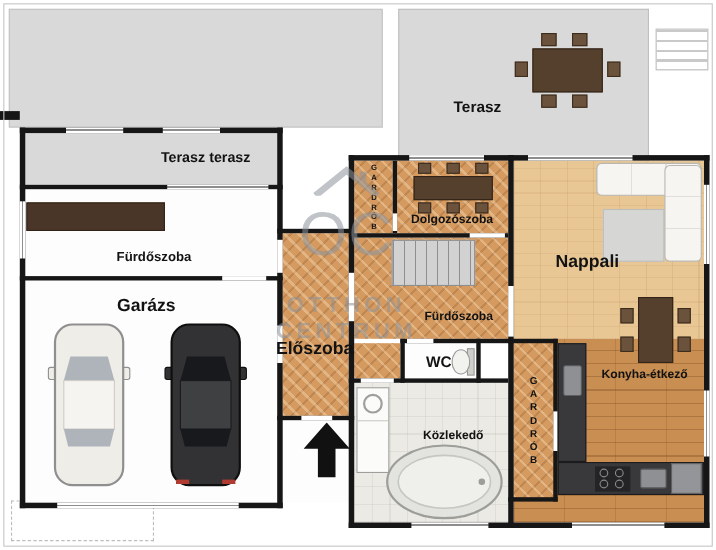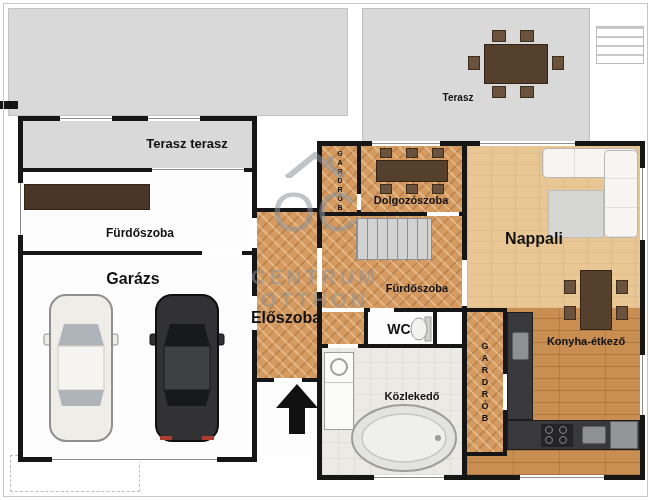--- a/index.html
+++ b/index.html
@@ -199,34 +199,34 @@
     <rect x="54" y="144" width="12" height="4" fill="#b03b30"></rect>
   </svg>
 
   <svg class="furn" style="left:276px;top:384px;z-index:10" width="42" height="50" viewBox="0 0 42 50">
     <polygon points="21,0 42,24 29,24 29,50 13,50 13,24 0,24" fill="#111111"></polygon>
   </svg>
 
   <div class="lbl" style="left:187px;top:143px;font-size:13px">Terasz terasz</div>
   <div class="lbl" style="left:140px;top:233px;font-size:12px">Fürdőszoba</div>
   <div class="lbl" style="left:133px;top:279px;font-size:16px">Garázs</div>
-  <div class="lbl" style="left:458px;top:97px;font-size:10px">Terasz</div>
+  <div class="lbl" style="left:434px;top:97px;font-size:14px">Terasz</div>
   <div class="lbl" style="left:411px;top:200px;font-size:11px">Dolgozószoba</div>
   <div class="lbl vert" style="left:340px;top:181px;font-size:7px">GARDRÓB</div>
   <div class="lbl" style="left:417px;top:288px;font-size:11px">Fürdőszoba</div>
   <div class="lbl" style="left:286px;top:318px;font-size:16px">Előszoba</div>
   <div class="lbl" style="left:399px;top:329px;font-size:14px">WC</div>
   <div class="lbl" style="left:412px;top:396px;font-size:11px">Közlekedő</div>
   <div class="lbl" style="left:534px;top:239px;font-size:16px">Nappali</div>
   <div class="lbl" style="left:586px;top:341px;font-size:11px">Konyha-étkező</div>
   <div class="lbl vert" style="left:485px;top:383px;font-size:9px">GARDRÓB</div>
 
   <div class="watermark">
     <svg width="64" height="28" viewBox="0 0 64 28">
       <path d="M6 26 L32 5 L58 26" fill="none" stroke="#8d939a" stroke-width="6" stroke-linecap="square"></path>
       <rect x="44" y="6" width="6" height="9" fill="#8d939a"></rect>
     </svg>
     <div class="wm-logo">OC</div>
     <div class="wm-gap"></div>
+    <div class="wm-word">OTTHON</div>
     <div class="wm-word">CENTRUM</div>
-    <div class="wm-word">OTTHON</div>
   </div>
 </div>
 
 </body></html>

